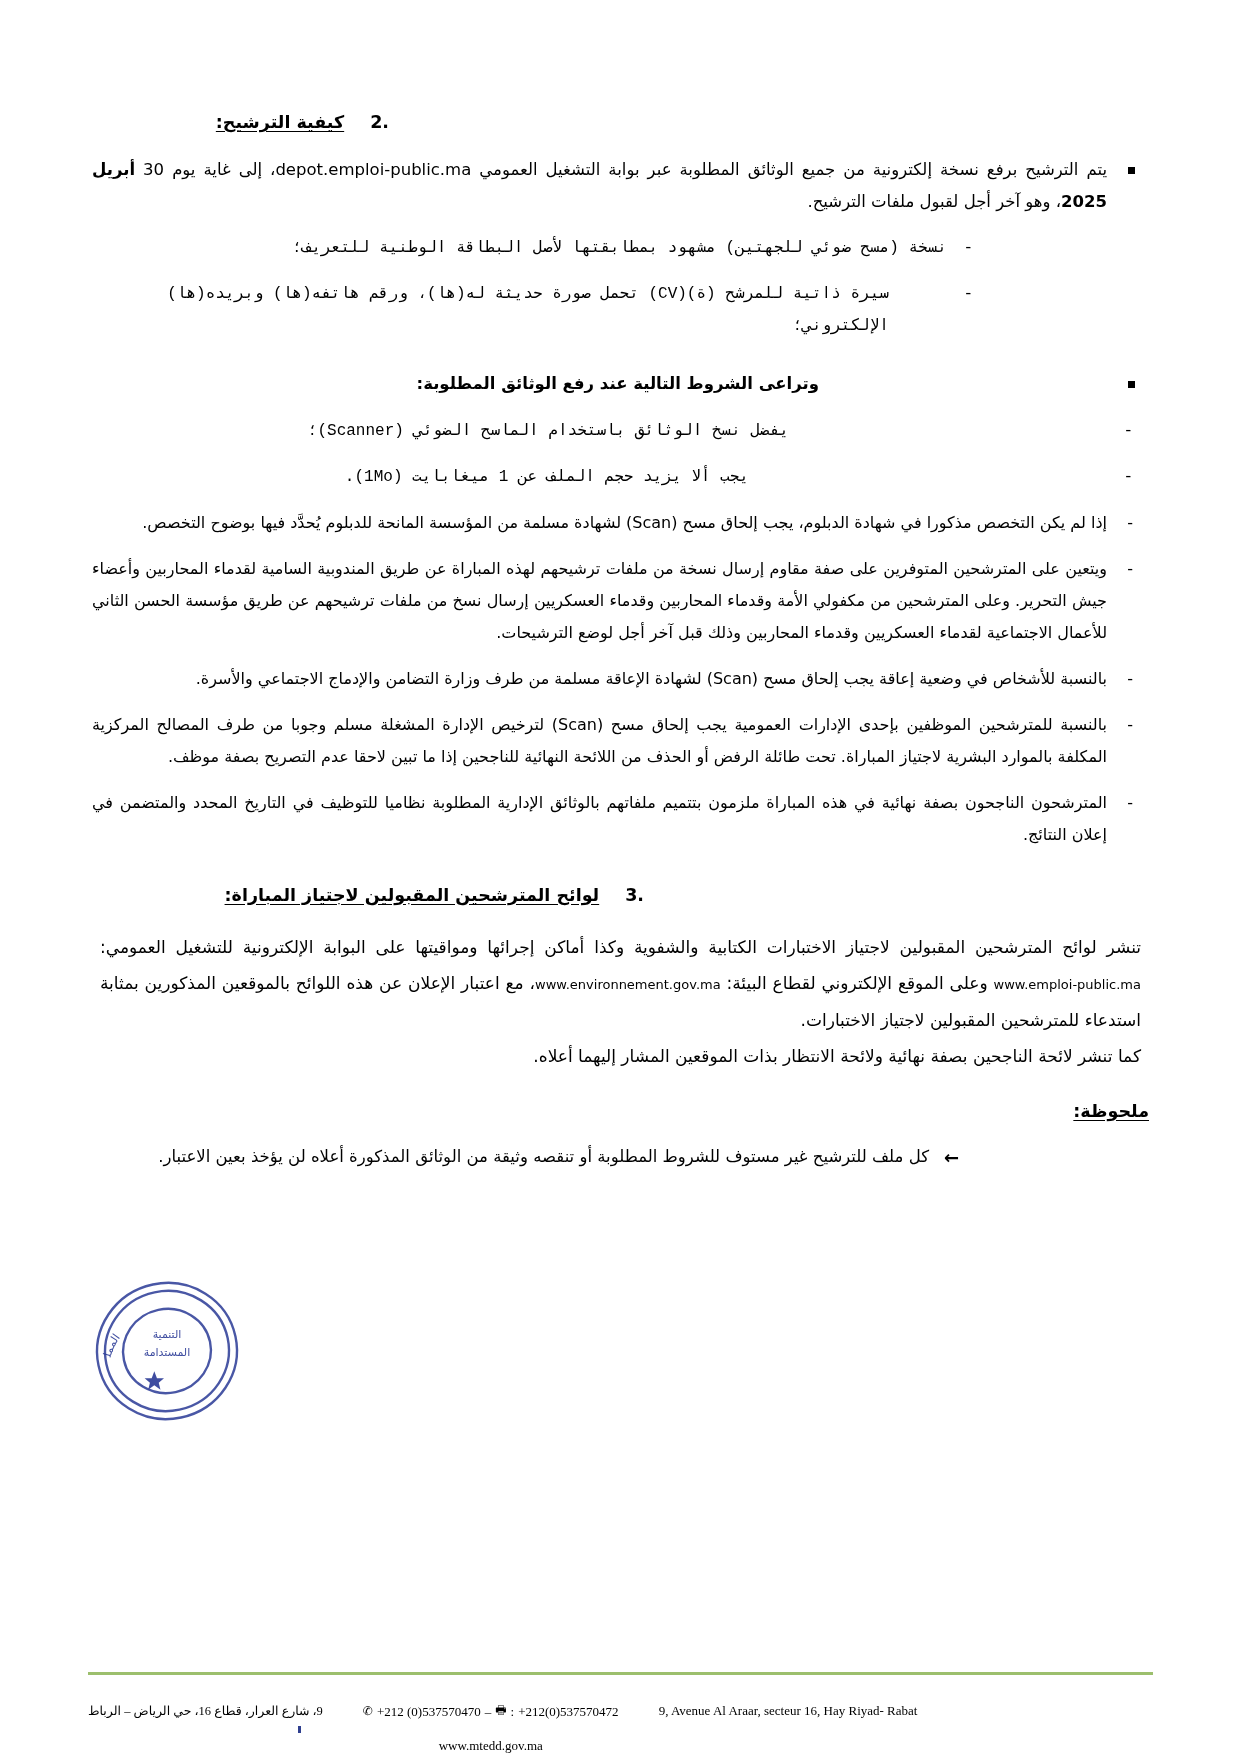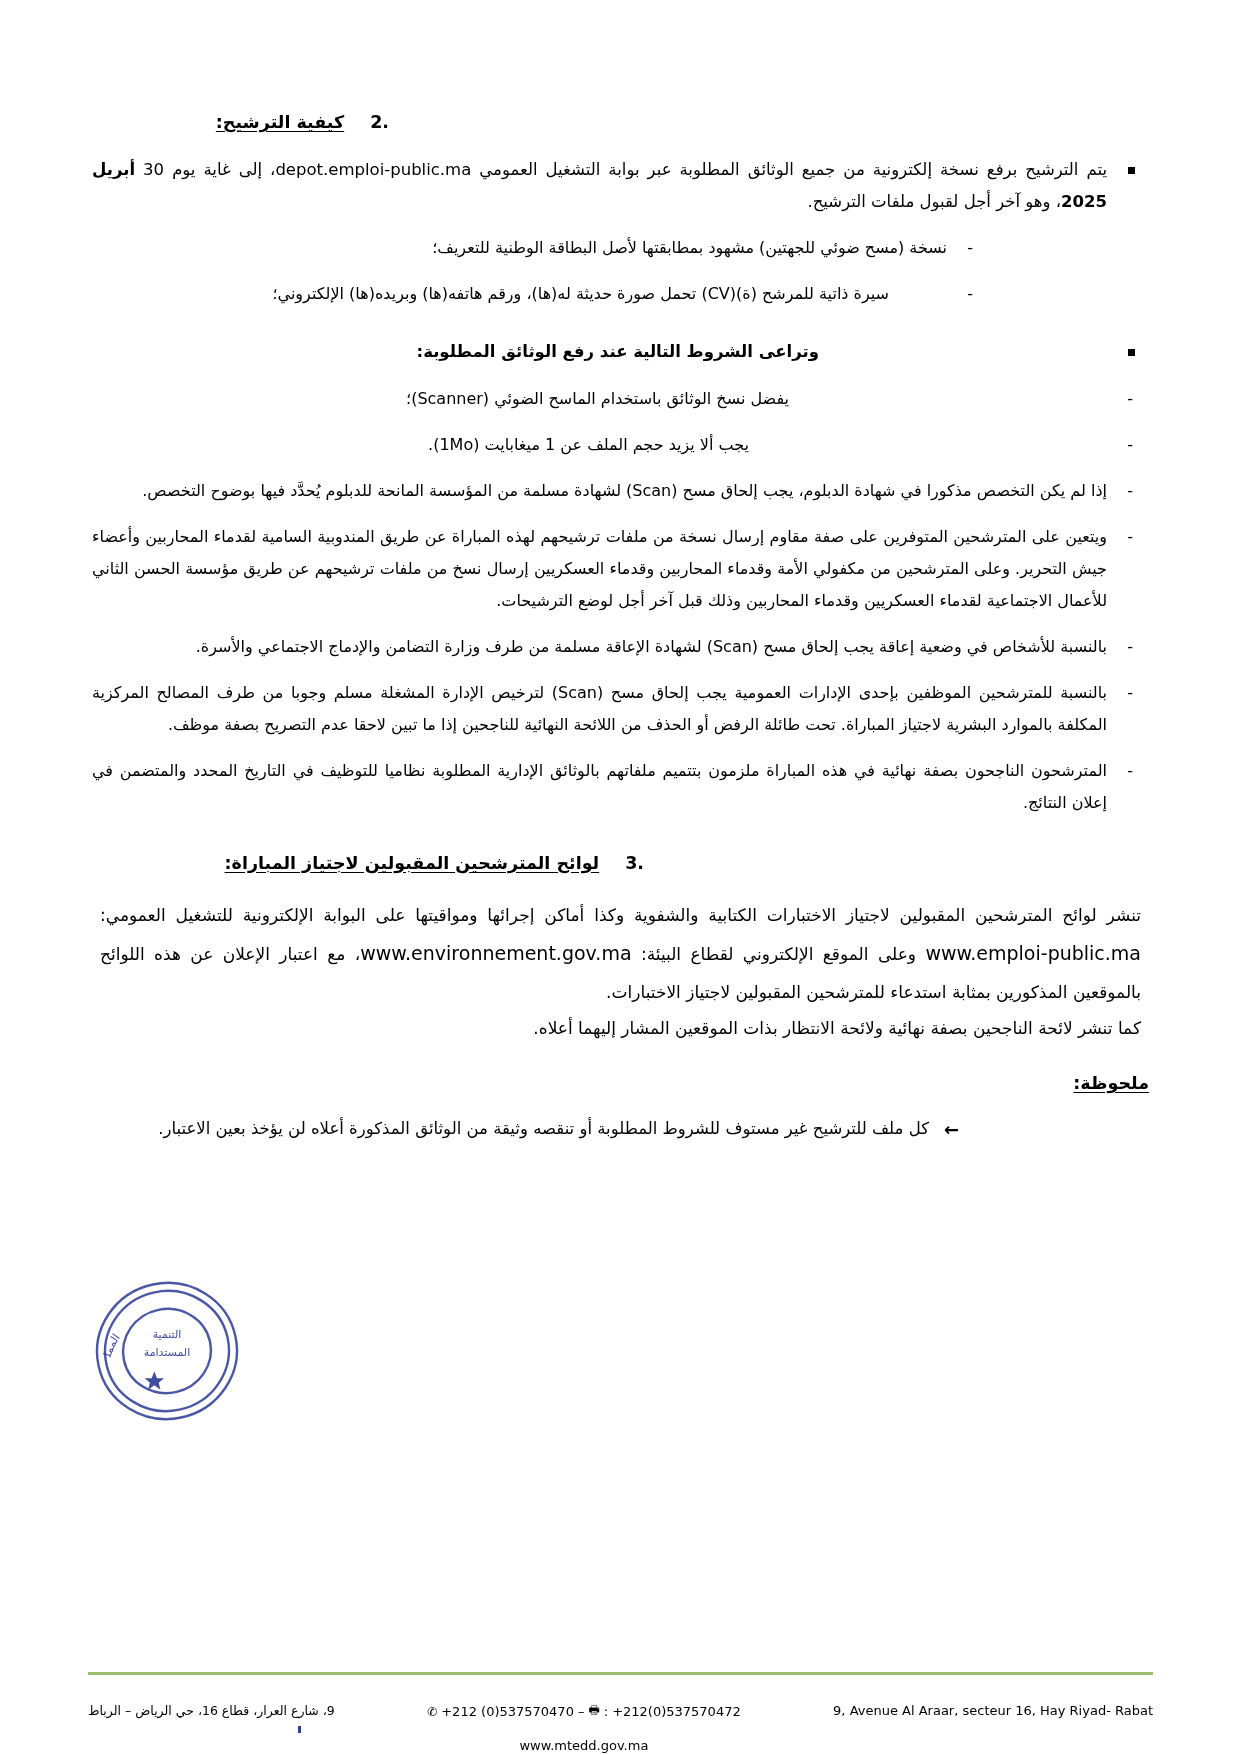--- a/index.html
+++ b/index.html
@@ -89,35 +89,35 @@
   }
   .dash-item::before {
     content: "-";
     position: absolute;
     right: 16px;
     top: 0;
     font-size: 16px;
     line-height: 2.0;
   }
   .dash-group-a { margin-right: 160px; }
-  .dash-right-align { text-align: right; }
+  .dash-right-align { text-align: right; font-family: Liberation Mono, monospace; }
 
   .ltr { direction: ltr; unicode-bidi: isolate; }
   .bold { font-weight: bold; }
 
   
   .para {
     font-size: 17px;
     line-height: 2.15;
     margin-top: 24px;
     text-align: justify;
     padding-right: 8px;
     padding-left: 8px;
   }
-  .para .ltr { font-size: 19px; }
+  .para .ltr { font-size: 13px; }
 
   
   .note-title {
     margin-top: 26px;
     font-size: 17.5px;
     font-weight: bold;
     text-decoration: underline;
     text-underline-offset: 3px;
     text-align: right;
   }
@@ -158,23 +158,23 @@
   }
   .footer-rule {
     height: 3px;
     background: #9cbf6d;
     width: 100%;
     margin-bottom: 26px;
   }
   .footer-cols {
     display: flex;
     flex-direction: row-reverse;
-    justify-content: space-between;
     align-items: flex-start;
     direction: rtl;
+    font-family: Liberation Serif, serif;
   }
   .footer-ar {
     font-size: 12.5px;
     white-space: nowrap;
     padding-top: 2px;
   }
   .footer-mid {
     text-align: center;
     direction: ltr;
     flex: 0 0 auto;

